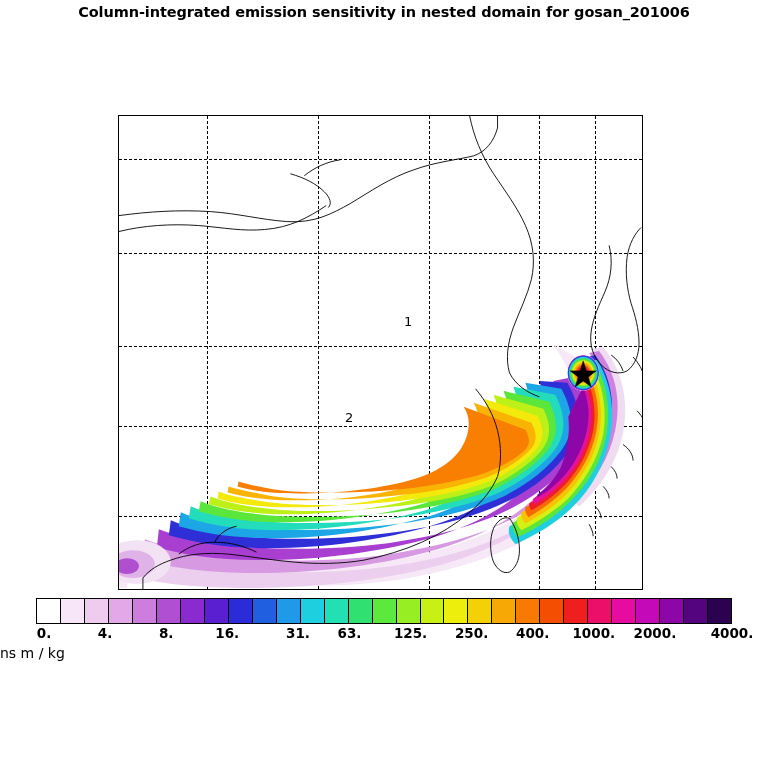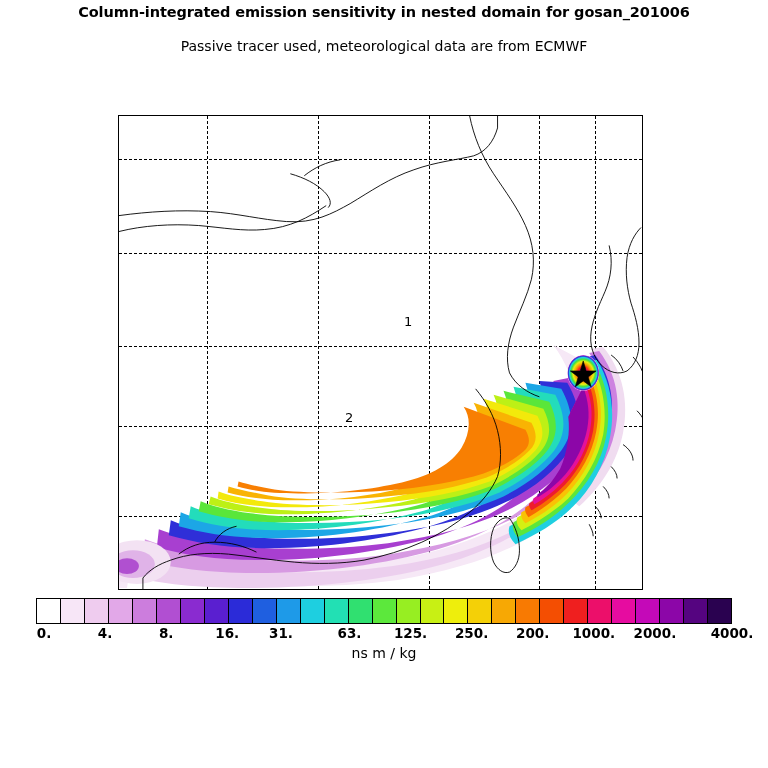--- a/index.html
+++ b/index.html
@@ -26,21 +26,21 @@
     position: absolute;
     left: 0;
     top: 4px;
     width: 768px;
     text-align: center;
   }
   .title {
     font-size: 14.5px;
     font-weight: bold;
     letter-spacing: -0.1px;
-    margin-bottom: 18px;
+    margin-bottom: 2px;
   }
   .subline {
     font-size: 14px;
     margin-bottom: 4px;
     white-space: pre;
   }
   
   .map-panel {
     position: absolute;
     left: 118px;
@@ -115,40 +115,38 @@
     font-size: 13.5px;
     font-weight: bold;
     transform: translateX(-50%);
     white-space: nowrap;
   }
   .cb-unit {
     position: absolute;
     left: 0;
     top: 645px;
     width: 768px;
-    text-align: center;
     font-size: 14px;
   }
   .maxval {
     position: absolute;
     left: 0;
     top: 682px;
     width: 768px;
     text-align: center;
     font-size: 14.5px;
   }
 </style>
 </head>
 <body>
 
 <div class="page">
 
   <div class="header">
     <div class="title">Column-integrated emission sensitivity in nested domain for gosan_201006</div>
-    <div class="subline">Passive tracer used, meteorological data are from ECMWF</div>
   </div>
 
   <div class="map-panel">
 
     <div class="grid-line grid-v" style="left:88px;"></div>
     <div class="grid-line grid-v" style="left:199px;"></div>
     <div class="grid-line grid-v" style="left:310px;"></div>
     <div class="grid-line grid-v" style="left:420px;"></div>
     <div class="grid-line grid-v" style="left:476px;"></div>
     <div class="grid-line grid-h" style="top:43px;"></div>
@@ -362,25 +360,25 @@
         <div class="cb-cell" style="background: rgb(196, 9, 184);"></div>
         <div class="cb-cell" style="background: rgb(140, 6, 168);"></div>
         <div class="cb-cell" style="background: rgb(85, 4, 128);"></div>
         <div class="cb-cell" style="background: rgb(42, 2, 80);"></div>
       </div>
     <div class="cb-ticks" id="cb-ticks">
         <div class="cb-tick" style="left: 8px;">0.</div>
         <div class="cb-tick" style="left: 69.0909px;">4.</div>
         <div class="cb-tick" style="left: 130.182px;">8.</div>
         <div class="cb-tick" style="left: 191.273px;">16.</div>
-        <div class="cb-tick" style="left: 245px;">31.</div>
+        <div class="cb-tick" style="left: 262px;">31.</div>
         <div class="cb-tick" style="left: 313.455px;">63.</div>
         <div class="cb-tick" style="left: 374.545px;">125.</div>
         <div class="cb-tick" style="left: 435.636px;">250.</div>
-        <div class="cb-tick" style="left: 496.727px;">200.</div>
+        <div class="cb-tick" style="left: 496.727px;">400.</div>
         <div class="cb-tick" style="left: 557.818px;">1000.</div>
         <div class="cb-tick" style="left: 618.909px;">2000.</div>
         <div class="cb-tick" style="left: 680px; margin-left: 16px;">4000.</div>
       </div>
   </div>
 
   <div class="cb-unit">ns m / kg</div>
 
 </div>
 

